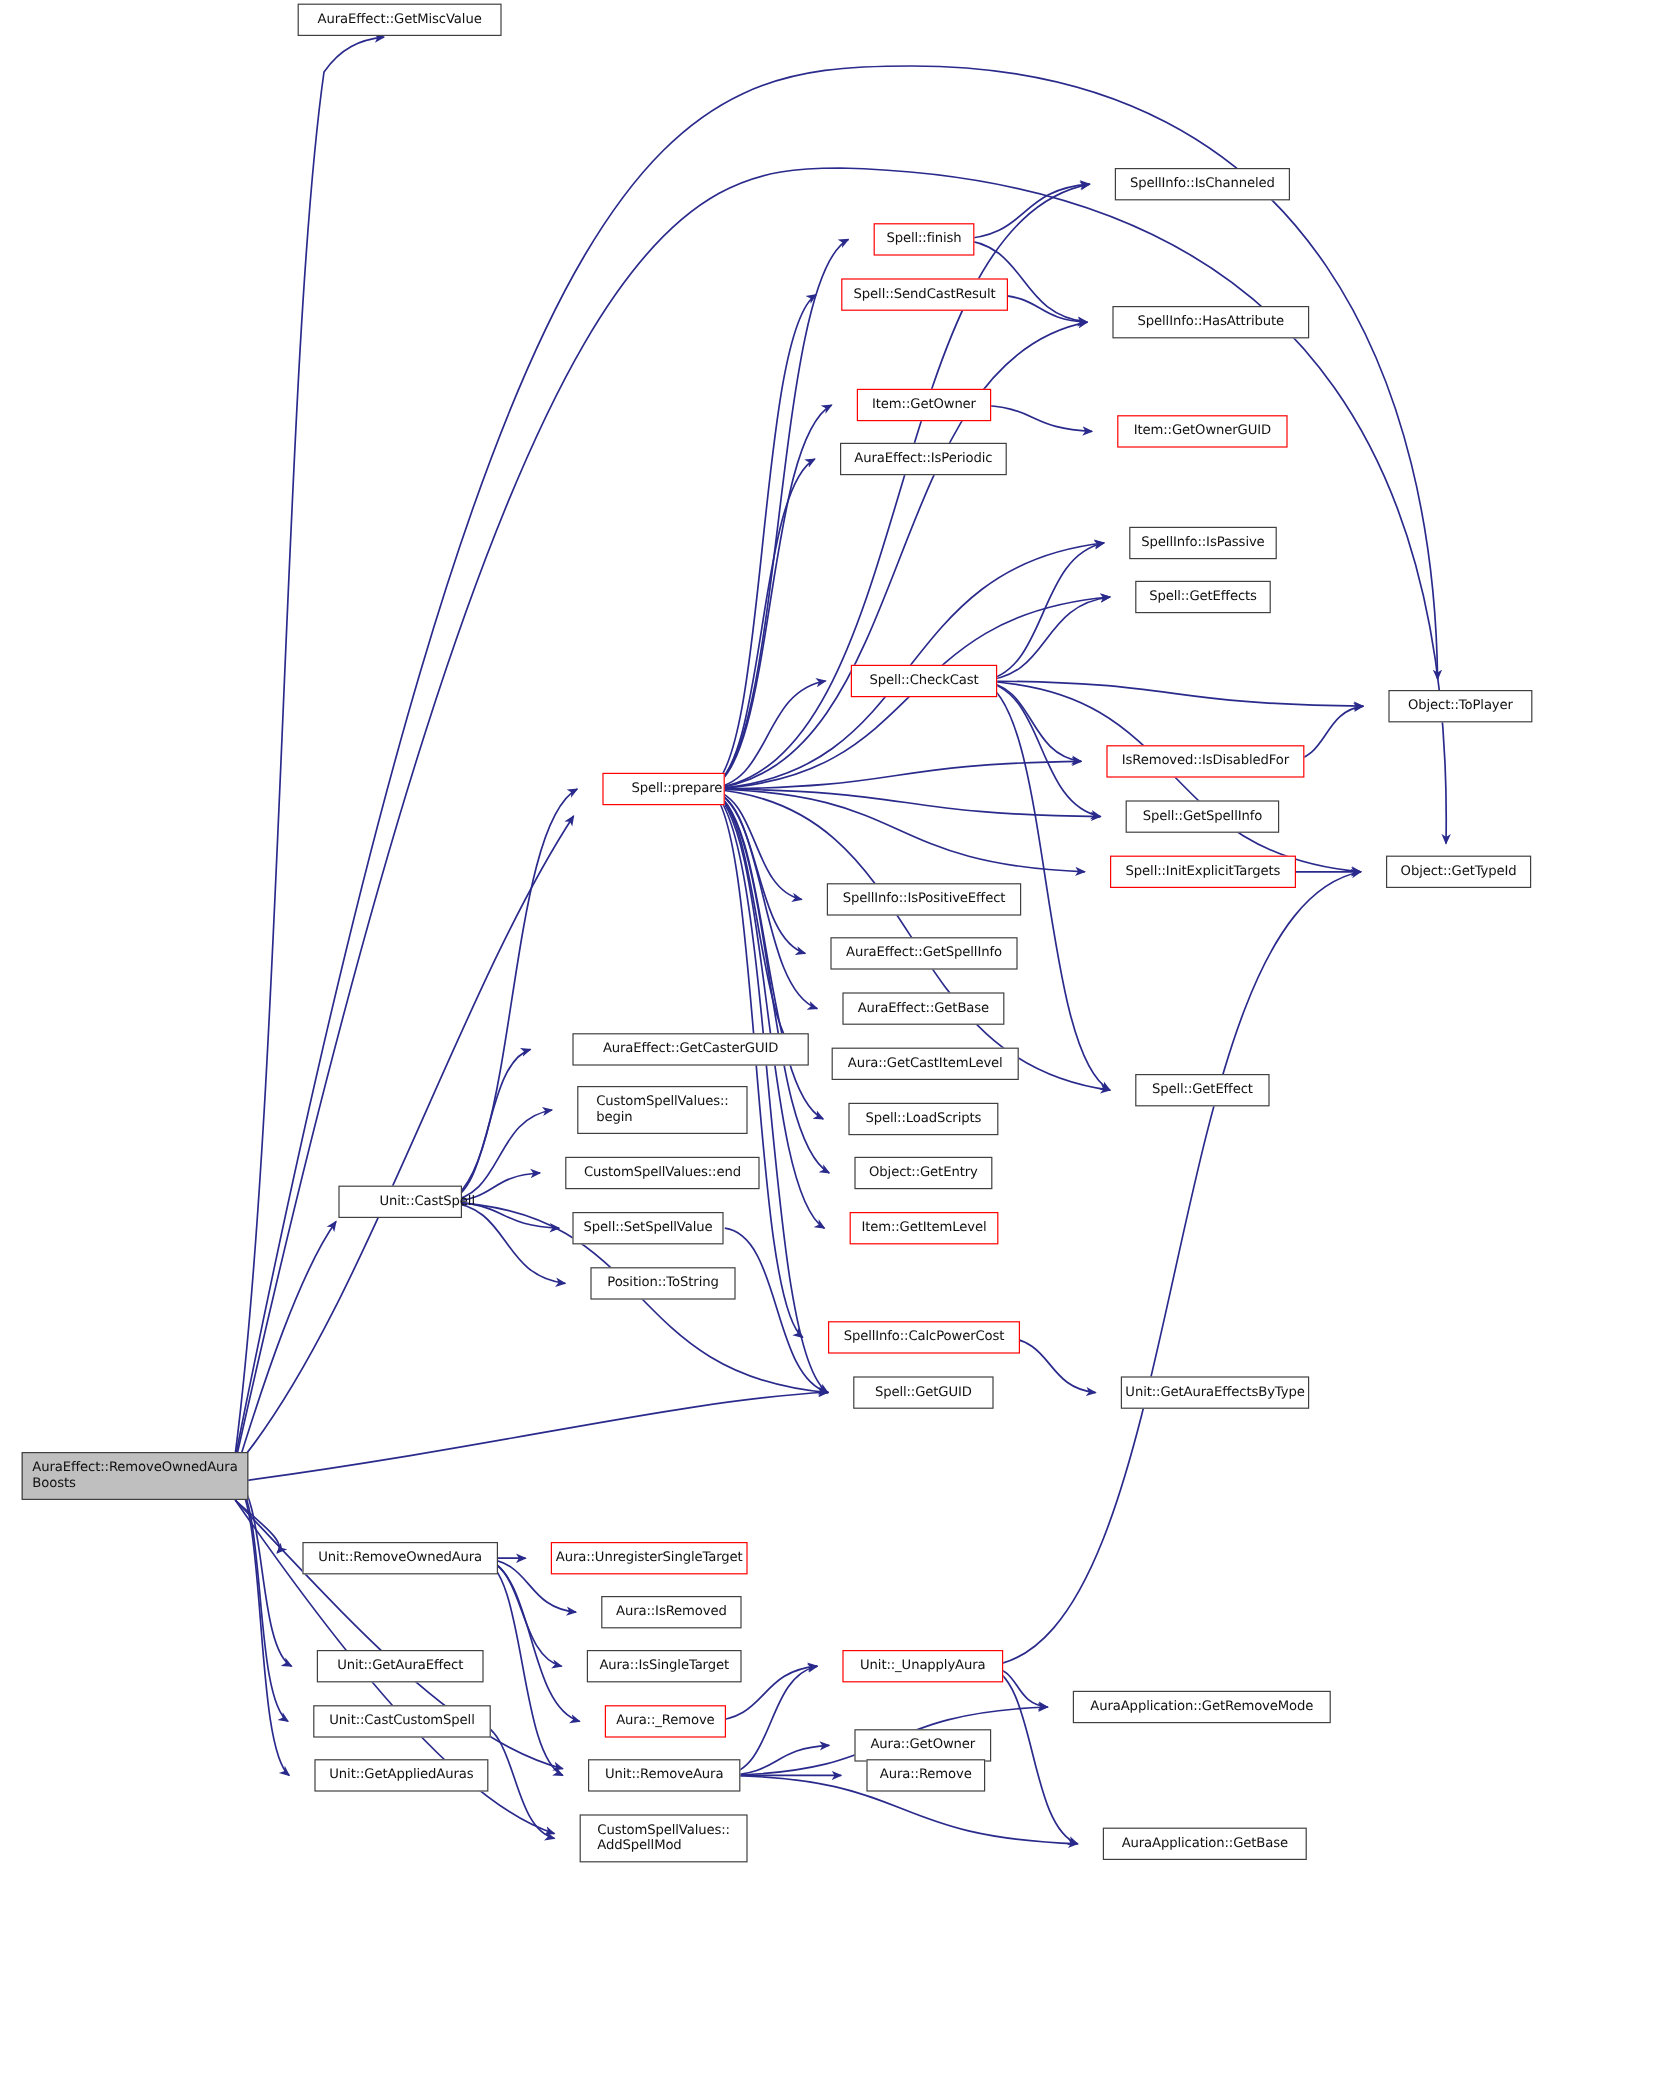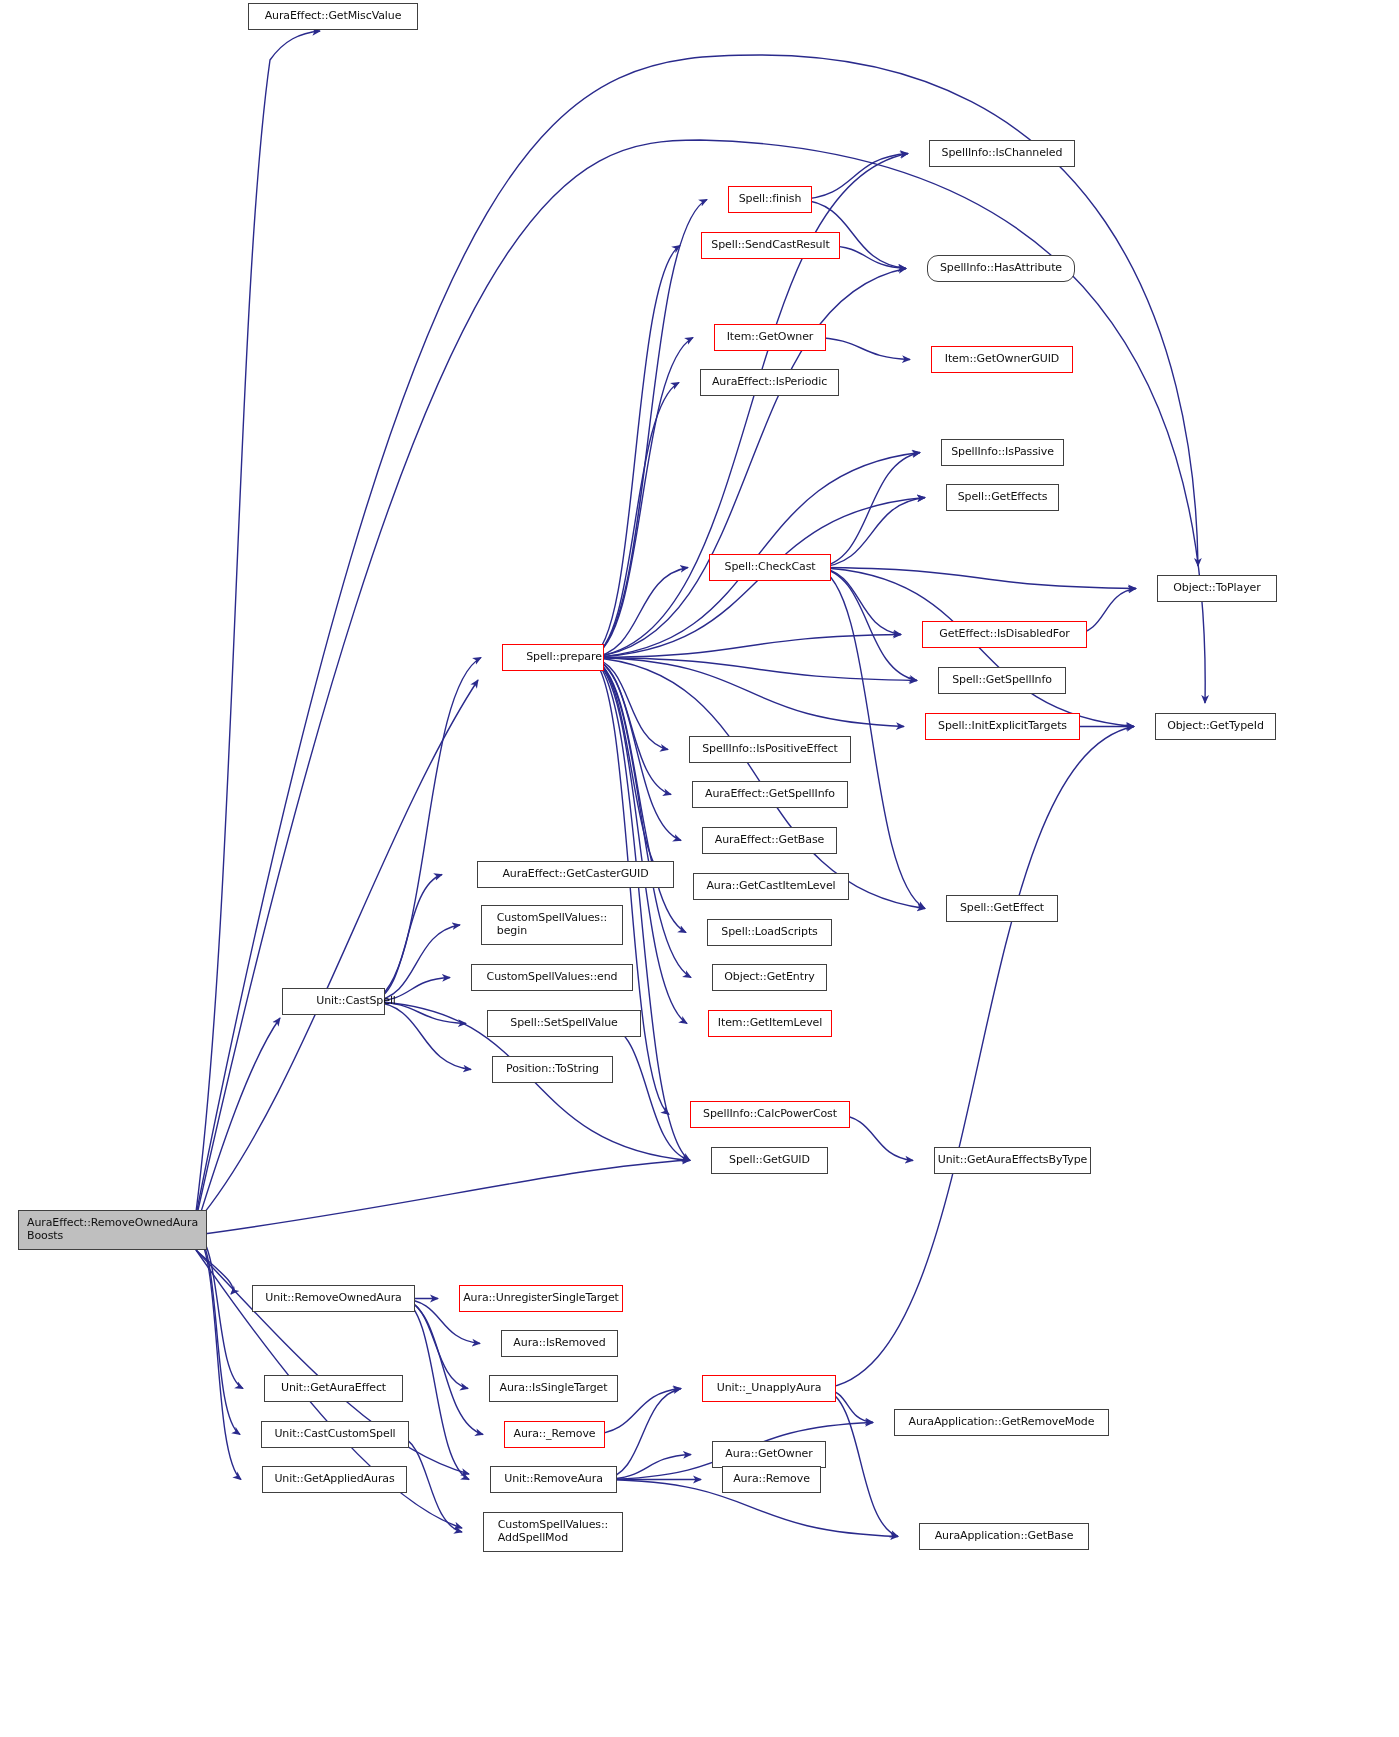--- a/index.html
+++ b/index.html
@@ -129,46 +129,46 @@
         <path d="M822,1388.5 C863.8,1395.16 856.2,1521.848 898,1536.5" marker-end="url(#arw)"></path>
         <path d="M822,1388.5 C993.6,1373.5 962.4,759.5 1134,726.5" marker-end="url(#arw)"></path>
         <path d="M395,1434.5 C431.85,1438.8875 425.15,1522.3475 462,1532" marker-end="url(#arw)"></path>
       </g>
   </svg>
   <div id="nodes">
       <div class="node" style="left: 234px; top: 3px; width: 170px; height: 27px;">AuraEffect::GetMiscValue</div>
       <div class="node" style="left: 915px; top: 140px; width: 146px; height: 27px;">SpellInfo::IsChanneled</div>
       <div class="node red" style="left: 714px; top: 186px; width: 84px; height: 27px;">Spell::finish</div>
       <div class="node red" style="left: 687px; top: 232px; width: 139px; height: 27px;">Spell::SendCastResult</div>
-      <div class="node" style="left: 913px; top: 255px; width: 148px; height: 27px; border-radius: 11px;">SpellInfo::HasAttribute</div>
+      <div class="node" style="left: 913px; top: 255px; width: 164px; height: 27px;">SpellInfo::HasAttribute</div>
       <div class="node red" style="left: 700px; top: 324px; width: 112px; height: 27px;">Item::GetOwner</div>
       <div class="node red" style="left: 917px; top: 346px; width: 142px; height: 27px;">Item::GetOwnerGUID</div>
       <div class="node" style="left: 686px; top: 369px; width: 139px; height: 27px;">AuraEffect::IsPeriodic</div>
       <div class="node" style="left: 927px; top: 439px; width: 123px; height: 27px;">SpellInfo::IsPassive</div>
       <div class="node" style="left: 932px; top: 484px; width: 113px; height: 27px;">Spell::GetEffects</div>
       <div class="node red" style="left: 695px; top: 554px; width: 122px; height: 27px;">Spell::CheckCast</div>
       <div class="node" style="left: 1143px; top: 575px; width: 120px; height: 27px;">Object::ToPlayer</div>
-      <div class="node red" style="left: 908px; top: 621px; width: 165px; height: 27px;">GetEffect::IsDisabledFor</div>
+      <div class="node red" style="left: 908px; top: 621px; width: 165px; height: 27px;">IsRemoved::IsDisabledFor</div>
       <div class="node red" style="left: 488px; top: 644px; width: 102px; height: 27px; padding-left: 25px;">Spell::prepare</div>
       <div class="node" style="left: 924px; top: 667px; width: 128px; height: 27px;">Spell::GetSpellInfo</div>
       <div class="node red" style="left: 911px; top: 713px; width: 155px; height: 27px;">Spell::InitExplicitTargets</div>
       <div class="node" style="left: 1141px; top: 713px; width: 121px; height: 27px;">Object::GetTypeId</div>
       <div class="node" style="left: 675px; top: 736px; width: 162px; height: 27px;">SpellInfo::IsPositiveEffect</div>
       <div class="node" style="left: 678px; top: 781px; width: 156px; height: 27px;">AuraEffect::GetSpellInfo</div>
       <div class="node" style="left: 688px; top: 827px; width: 135px; height: 27px;">AuraEffect::GetBase</div>
       <div class="node" style="left: 679px; top: 873px; width: 156px; height: 27px;">Aura::GetCastItemLevel</div>
       <div class="node" style="left: 463px; top: 861px; width: 197px; height: 27px;">AuraEffect::GetCasterGUID</div>
       <div class="node" style="left: 932px; top: 895px; width: 112px; height: 27px;">Spell::GetEffect</div>
       <div class="node" style="left: 467px; top: 905px; width: 142px; height: 40px;">CustomSpellValues::
 begin</div>
       <div class="node" style="left: 693px; top: 919px; width: 125px; height: 27px;">Spell::LoadScripts</div>
       <div class="node" style="left: 698px; top: 964px; width: 115px; height: 27px;">Object::GetEntry</div>
       <div class="node" style="left: 457px; top: 964px; width: 162px; height: 27px;">CustomSpellValues::end</div>
       <div class="node" style="left: 268px; top: 988px; width: 103px; height: 27px; padding-left: 48px;">Unit::CastSpell</div>
-      <div class="node" style="left: 473px; top: 1010px; width: 154px; height: 27px;">Spell::SetSpellValue</div>
+      <div class="node" style="left: 463px; top: 1010px; width: 126px; height: 27px;">Spell::SetSpellValue</div>
       <div class="node red" style="left: 694px; top: 1010px; width: 124px; height: 27px;">Item::GetItemLevel</div>
       <div class="node" style="left: 478px; top: 1056px; width: 121px; height: 27px;">Position::ToString</div>
       <div class="node red" style="left: 676px; top: 1101px; width: 160px; height: 27px;">SpellInfo::CalcPowerCost</div>
       <div class="node" style="left: 697px; top: 1147px; width: 117px; height: 27px;">Spell::GetGUID</div>
       <div class="node" style="left: 920px; top: 1147px; width: 157px; height: 27px;">Unit::GetAuraEffectsByType</div>
       <div class="node current" style="left: 4px; top: 1210px; width: 189px; height: 40px;">AuraEffect::RemoveOwnedAura
 Boosts</div>
       <div class="node" style="left: 238px; top: 1285px; width: 163px; height: 27px;">Unit::RemoveOwnedAura</div>
       <div class="node red" style="left: 445px; top: 1285px; width: 164px; height: 27px;">Aura::UnregisterSingleTarget</div>
       <div class="node" style="left: 487px; top: 1330px; width: 117px; height: 27px;">Aura::IsRemoved</div>

